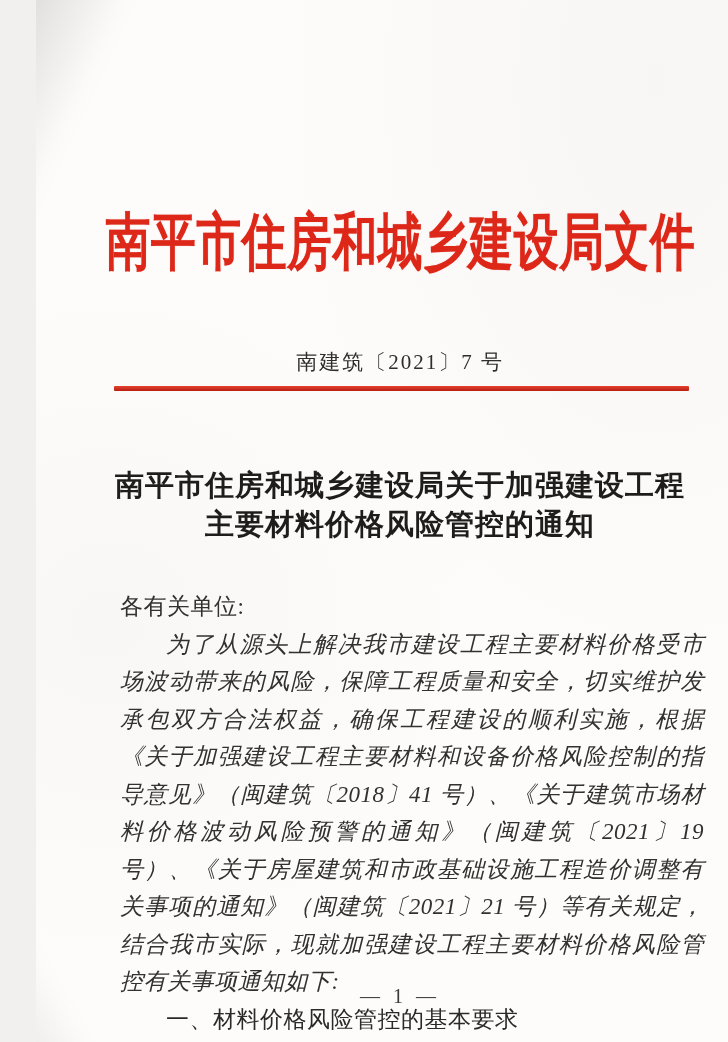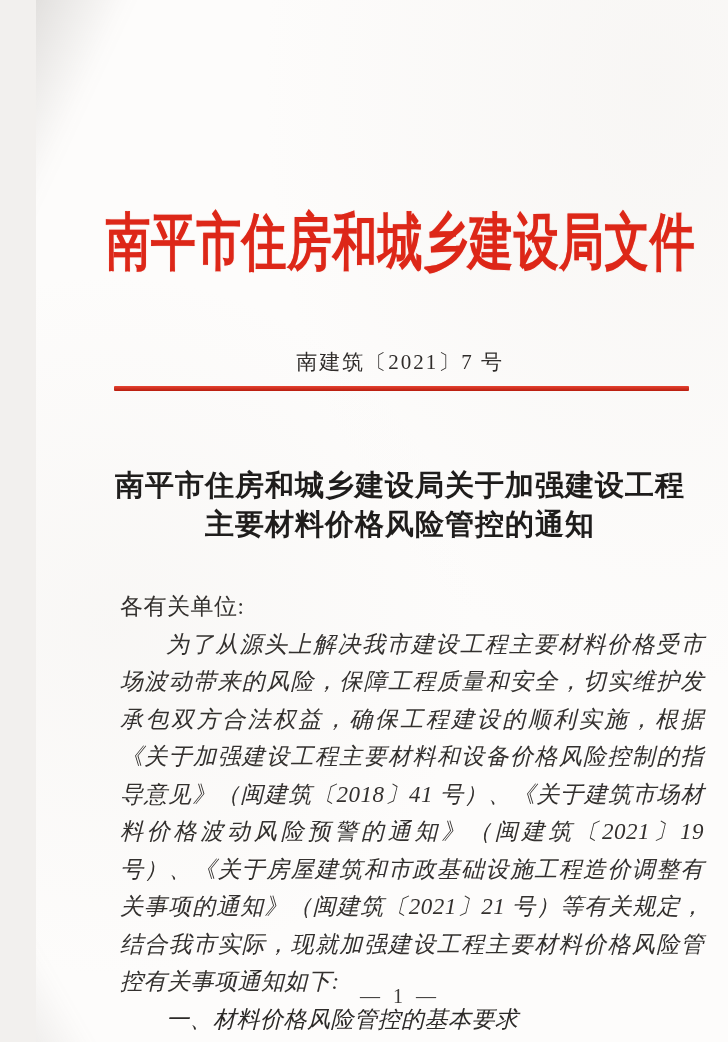--- a/index.html
+++ b/index.html
@@ -59,21 +59,21 @@
     text-align:center;font-weight:bold;color:#1f1d1c;
     font-size:29px;line-height:39px;letter-spacing:1px;
   }
   .body-block{
     position:absolute;top:588px;left:84px;width:584px;
     font-size:23px;line-height:37.5px;color:#33302e;
     text-align:justify;letter-spacing:0.5px;
   }
   .body-block p{margin:0;}
   .body-block .para{text-indent:2em;font-style:italic;}
-  .body-block .heading{text-indent:2em;color:#2c2a28;font-style:italic;}
+  .body-block .heading{text-indent:2em;color:#2c2a28;}
   .page-number{
     position:absolute;top:985px;left:0;width:728px;
     text-align:center;font-size:20px;color:#3c3a38;letter-spacing:4px;
   }
 </style>
 </head>
 <body>
 
 <div class="page">
   <div class="shade tl"></div>

